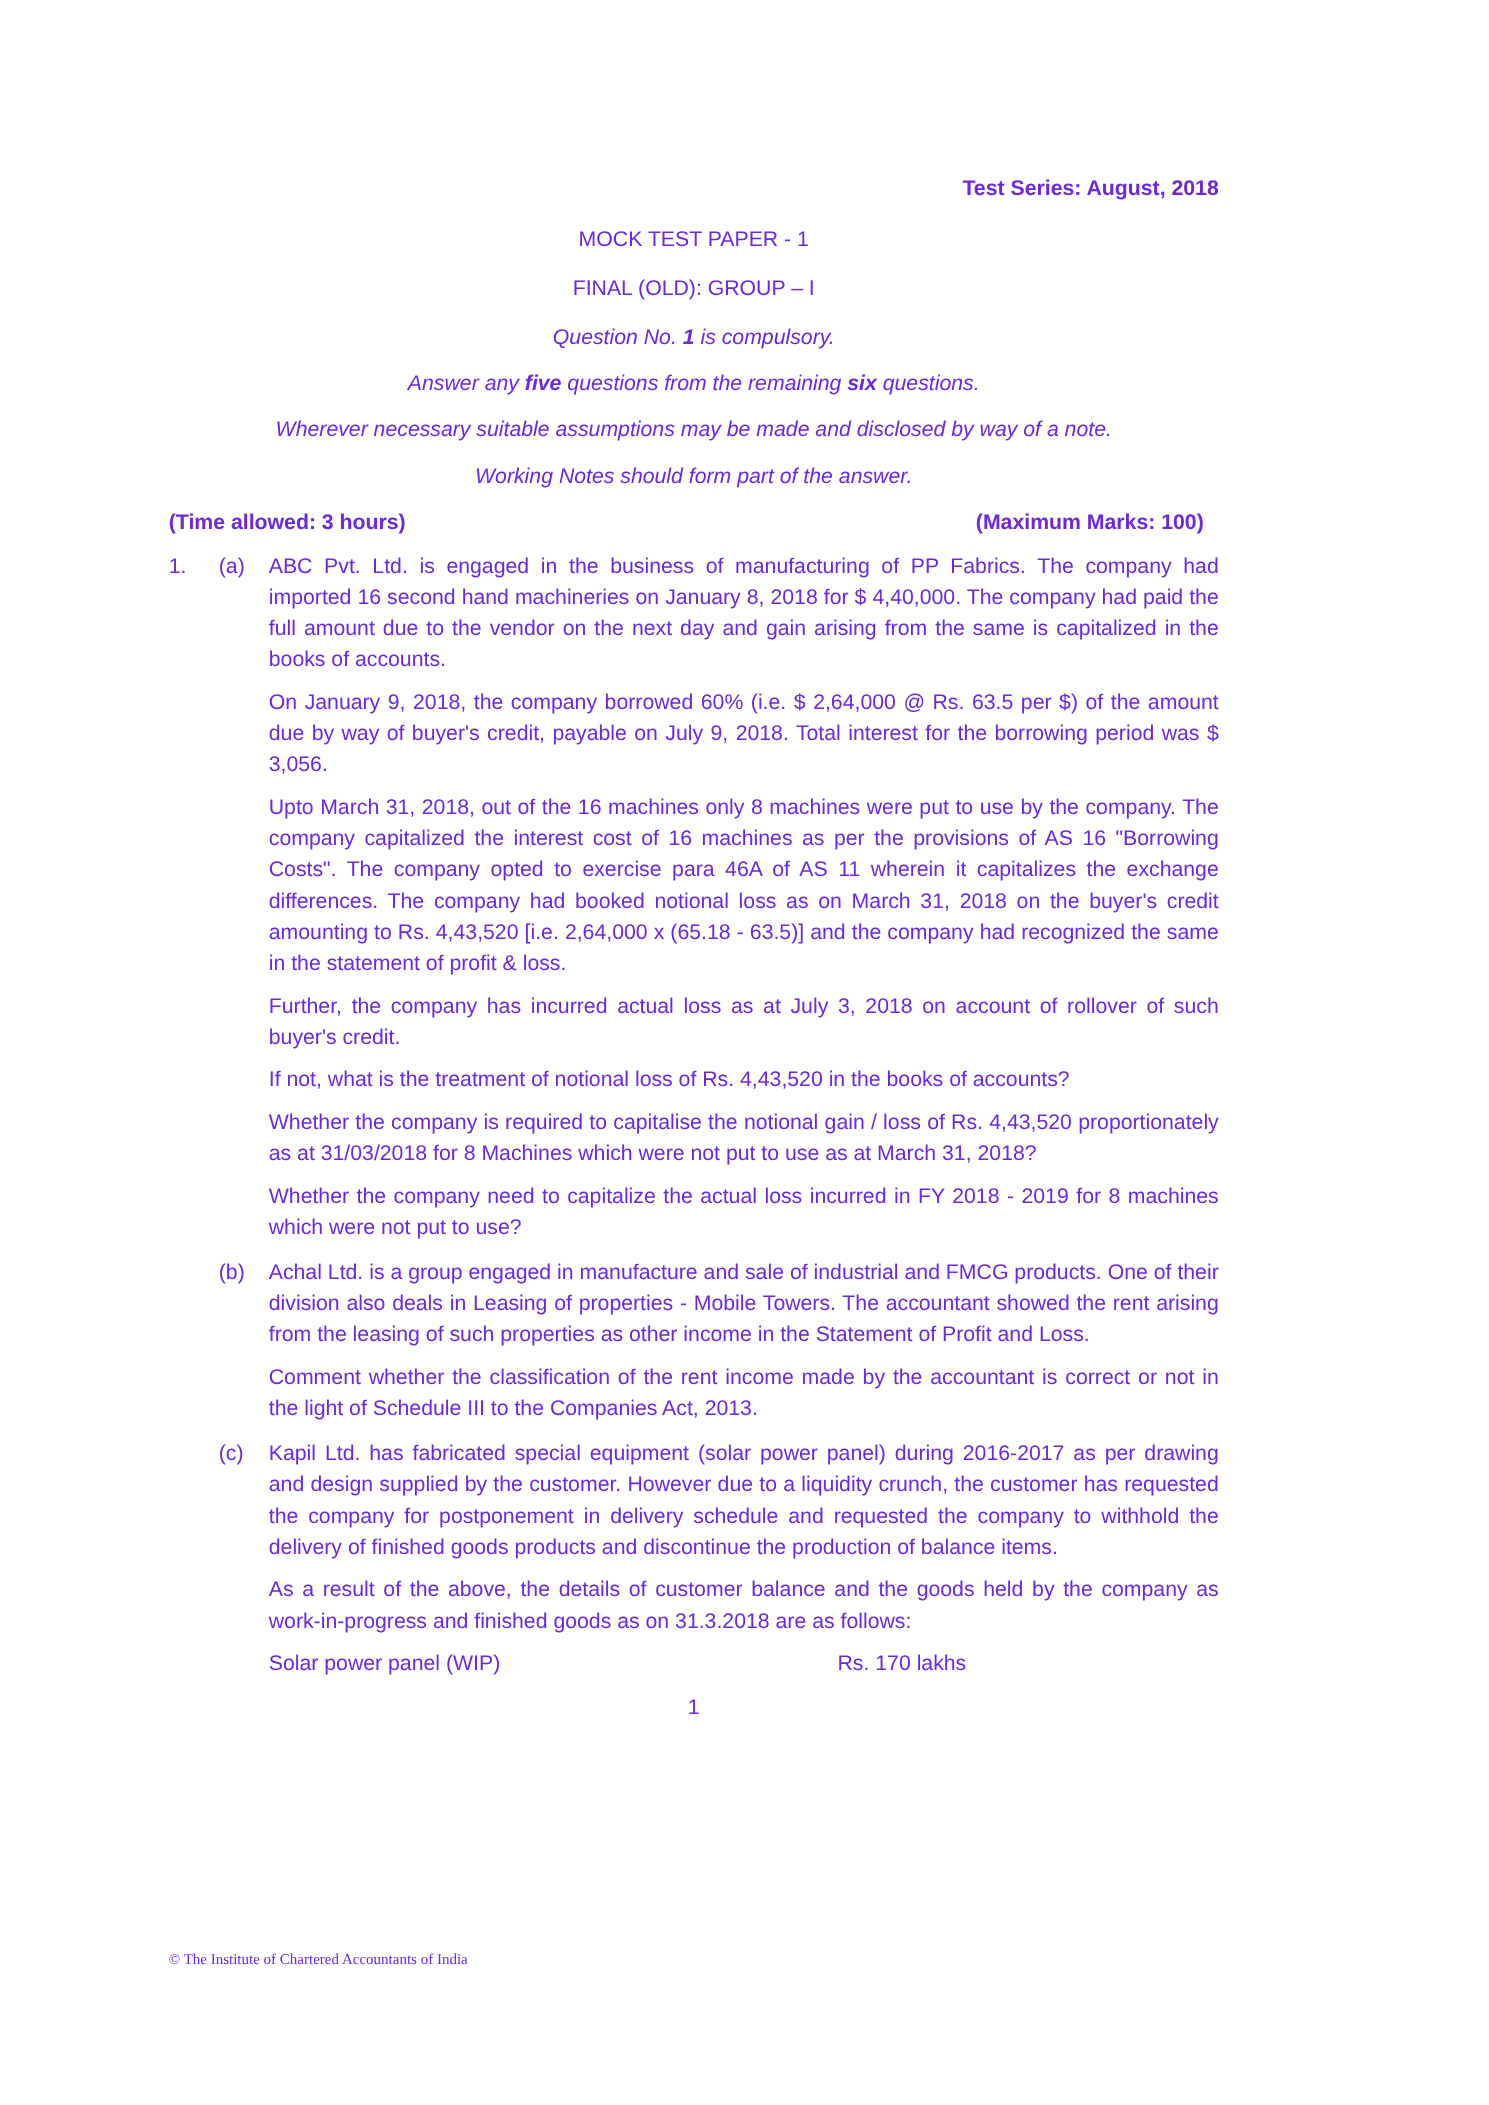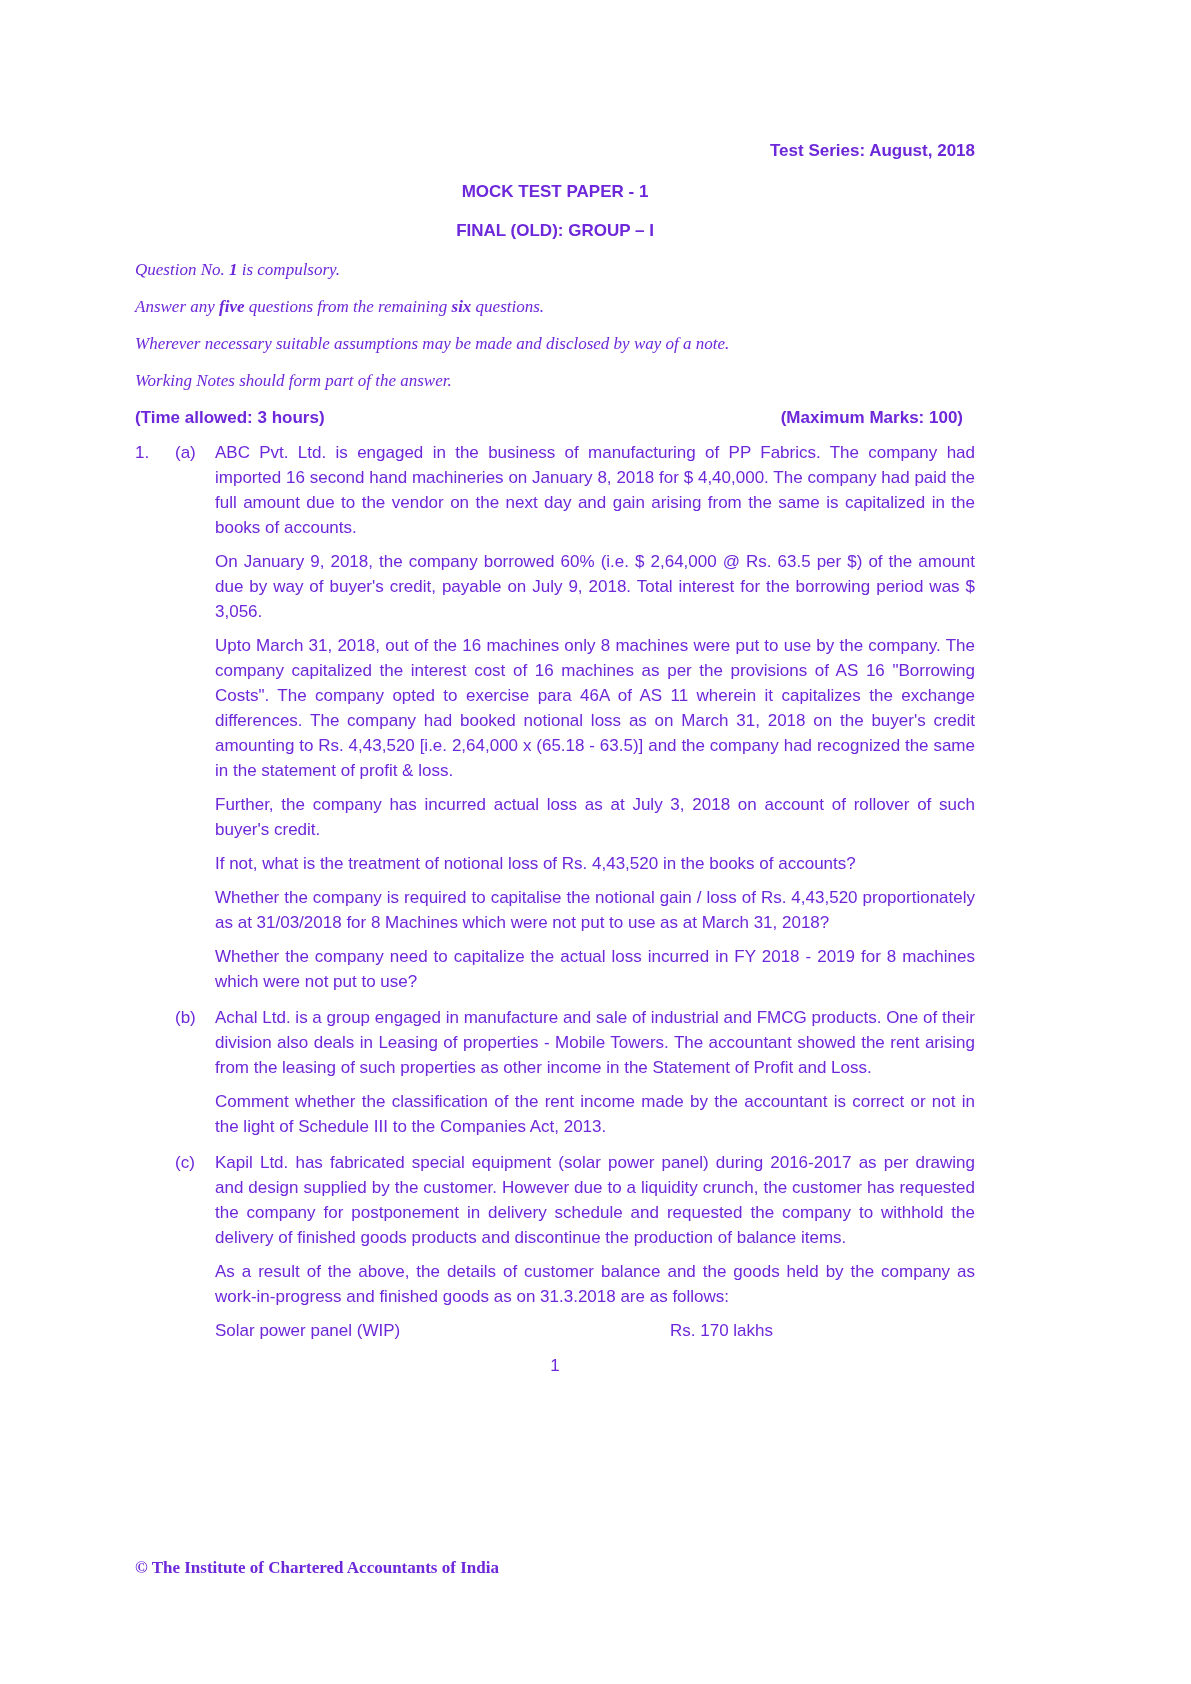--- a/index.html
+++ b/index.html
@@ -22,28 +22,28 @@
     left: 135px;
     width: 840px;
   }
   .test-series {
     text-align: right;
     font-weight: bold;
     margin-bottom: 16px;
   }
   .title {
     text-align: center;
-    font-weight: bold;
+    font-weight: normal;
     margin: 0 0 14px 0;
     font-size: 17px;
   }
   .instr {
+    text-align: center;
     font-style: italic;
     margin: 0 0 12px 0;
-    font-family: Liberation Serif, serif;
   }
   .instr .bi { font-weight: bold; }
   .marks-row {
     display: flex;
     justify-content: space-between;
     font-weight: bold;
     margin: 4px 12px 10px 0;
   }
   .part {
     display: grid;
@@ -64,22 +64,22 @@
   .wip-row .wip-item { width: 455px; }
   .page-number {
     text-align: center;
     margin-top: 4px;
   }
   .copyright {
     position: absolute;
     left: 135px;
     bottom: 104px;
     font-family: "Liberation Serif", serif;
-    font-weight: bold;
-    font-size: 17px;
+    font-weight: normal;
+    font-size: 12px;
   }
 </style>
 </head>
 <body>
 
 <div class="page">
   <div class="content">
 
     <div class="test-series">Test Series: August, 2018</div>
 

